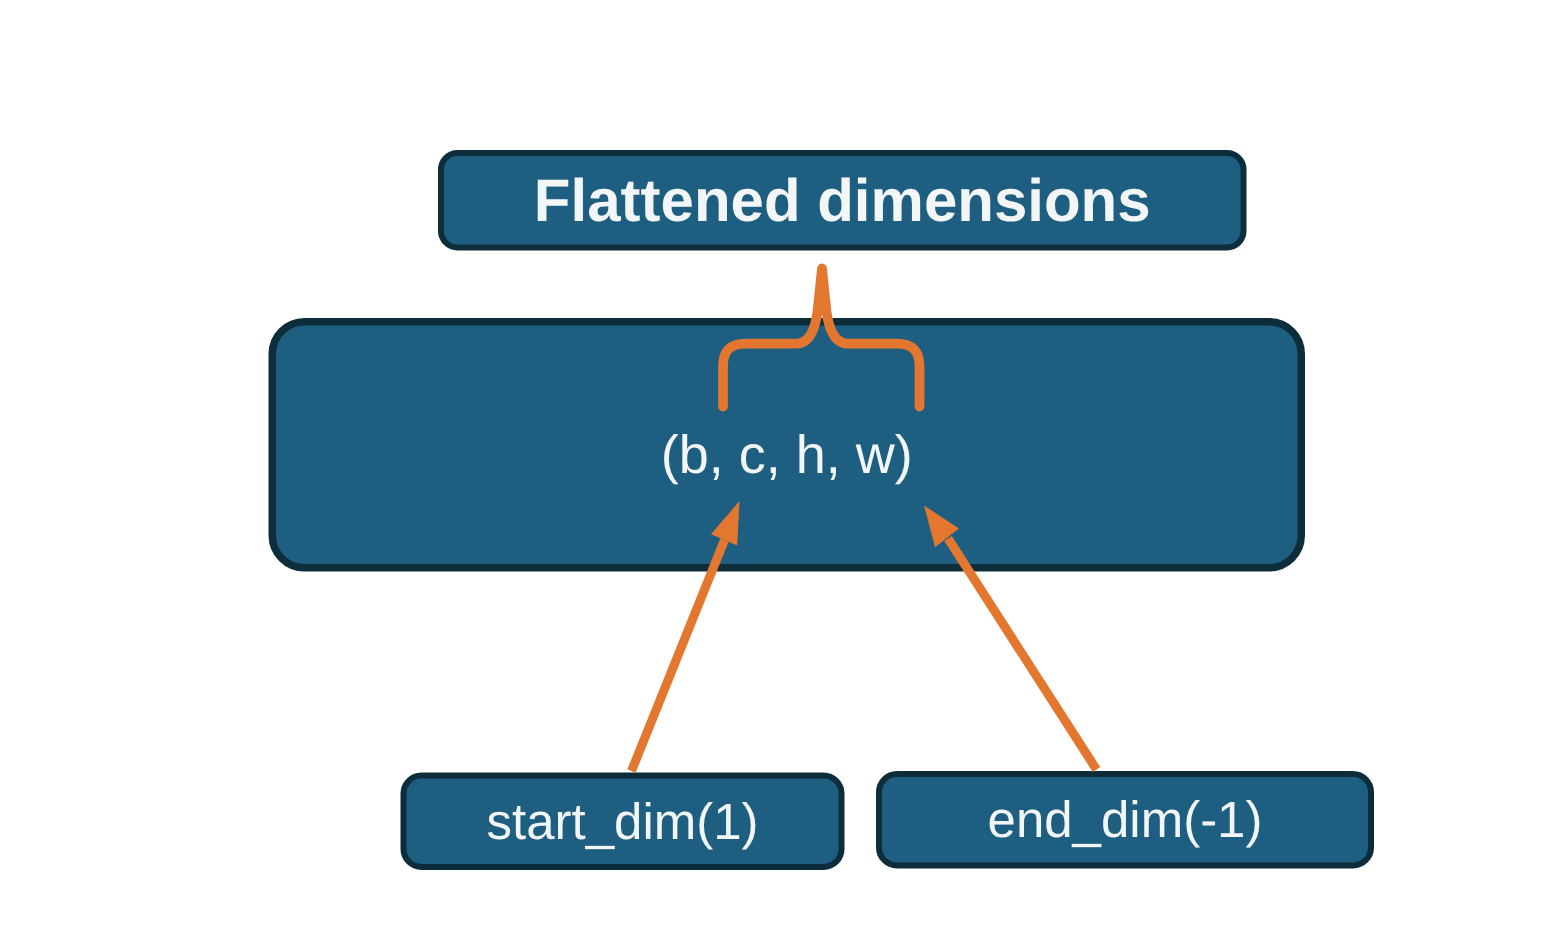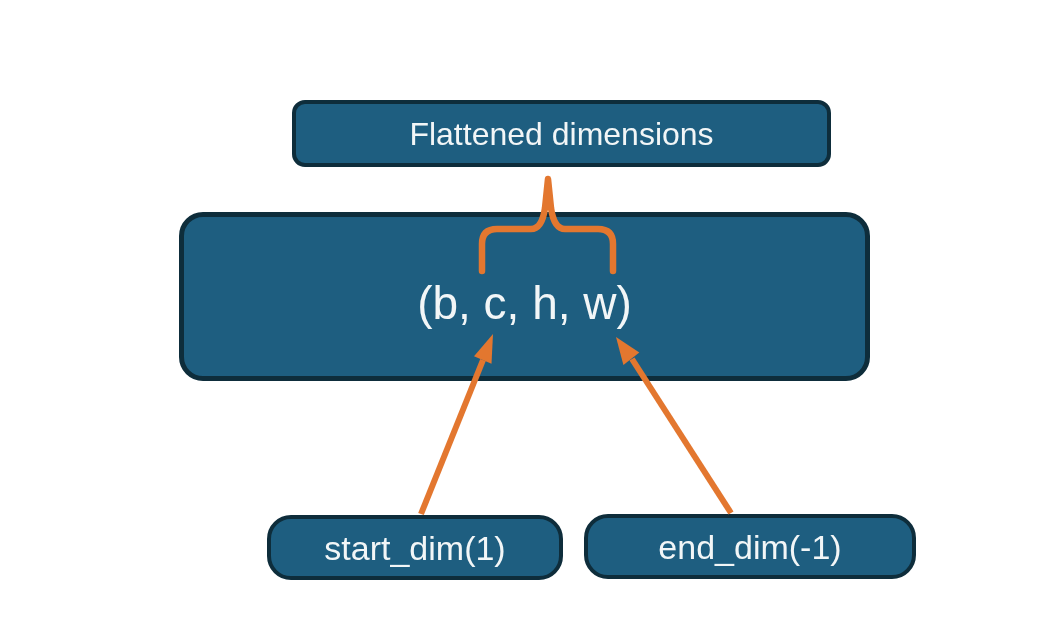--- a/index.html
+++ b/index.html
@@ -29,36 +29,36 @@
     white-space: nowrap;
     line-height: 1;
   }
   .title-box {
     left: 292px;
     top: 100px;
     width: 539px;
     height: 67px;
     border-radius: 13px;
   }
-  .title-box .box-label { font-size: 32px; }
+  .title-box .box-label { font-size: 40px; font-weight: bold; }
   .tensor-box {
     left: 179px;
     top: 212px;
     width: 691px;
     height: 169px;
     border-width: 5px;
     border-radius: 24px;
   }
   .tensor-box .box-label {
-    font-size: 46px;
+    font-size: 36px;
     padding-top: 12px;
   }
   .small-box {
     height: 65px;
-    border-radius: 24px;
+    border-radius: 14px;
   }
   .small-box .box-label { font-size: 34px; }
   .start-box {
     left: 267px;
     top: 515px;
     width: 296px;
   }
   .end-box {
     left: 584px;
     top: 514px;

